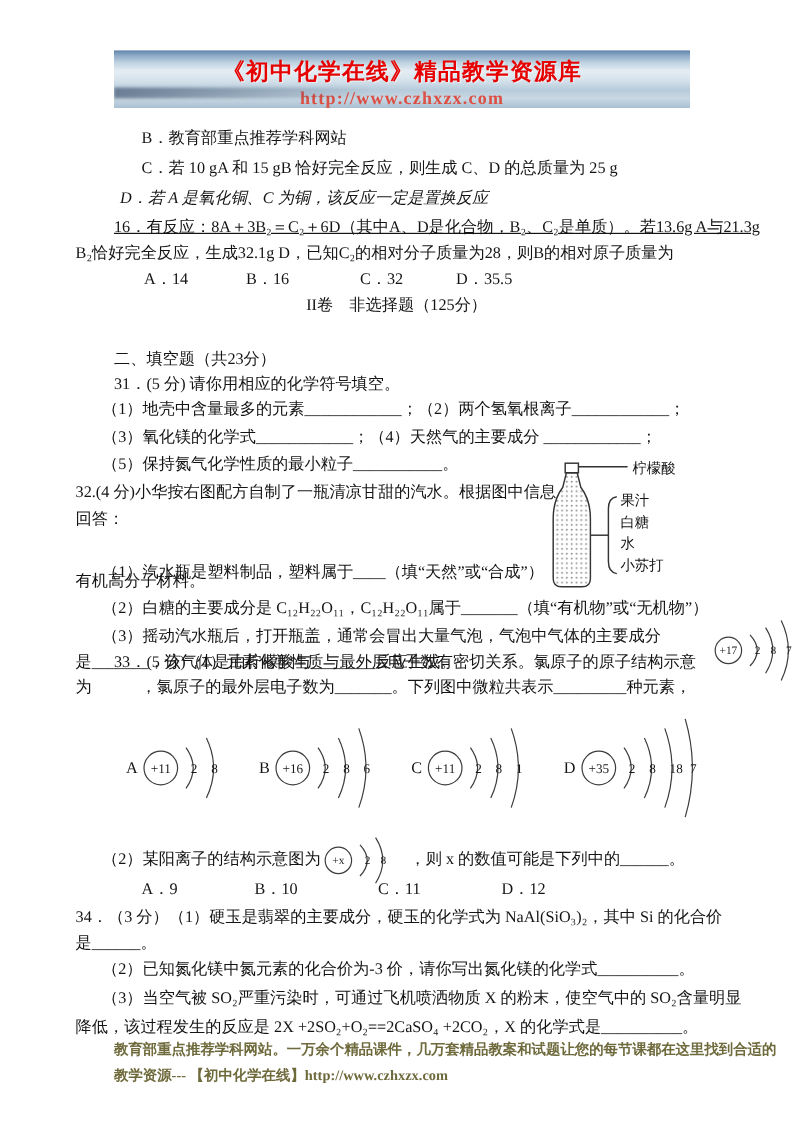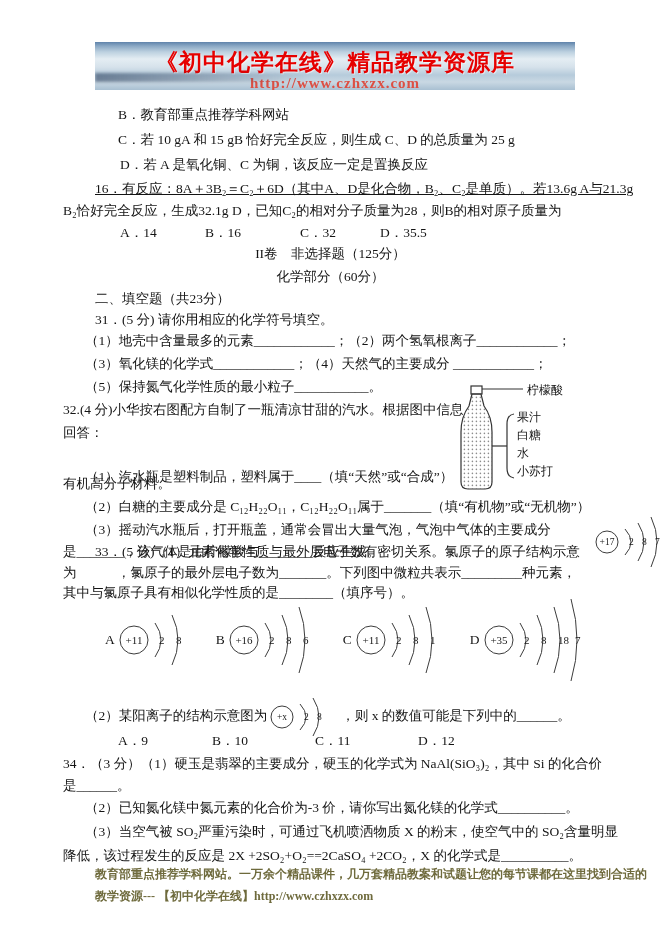--- a/index.html
+++ b/index.html
@@ -14,21 +14,21 @@
   .choices.q33 span:nth-child(1){width:94px;}
   .choices.q33 span:nth-child(2){width:103px;}
   .choices.q33 span:nth-child(3){width:103px;}
   
   .banner{position:absolute;left:95px;top:42px;width:480px;height:48px;overflow:hidden;
     background:linear-gradient(180deg,#5f83aa 0px,#8aa8c4 4px,#bdd1e0 10px,#e4edf3 17px,
                #d6e2eb 25px,#b6cbdb 33px,#c9d8e3 40px,#a9c0d2 48px);}
   .banner::after{content:"";position:absolute;left:0;width:45%;bottom:8px;height:9px;
     background:linear-gradient(90deg,rgba(38,58,88,.55),rgba(38,58,88,0));filter:blur(1.5px);}
   .banner-title{position:absolute;left:0;top:5px;width:100%;text-align:center;
-    font-size:23px;font-weight:bold;color:#e60000;letter-spacing:1px;
+    font-size:19px;font-weight:bold;color:#e60000;letter-spacing:1px;
     text-shadow:1px 1px 0 rgba(255,255,255,.5);}
   .banner-url{position:absolute;left:0;bottom:-1px;width:100%;text-align:center;
     font-size:15px;font-weight:bold;color:#dd4f43;line-height:16px;letter-spacing:1px;}
   
   .atomrow{position:absolute;left:105px;top:596px;width:480px;height:88px;
     display:flex;align-items:center;gap:14px;}
   .atomitem{display:flex;align-items:center;gap:3px;}
   .atom{display:inline-block;line-height:0;}
   .atom svg{overflow:visible;}
   .inline-atom{vertical-align:middle;margin:0 2px;}
@@ -51,30 +51,29 @@
 
 <div class="page">
 
   <div class="banner">
     <div class="banner-title">《初中化学在线》精品教学资源库</div>
     <div class="banner-url">http://www.czhxzx.com</div>
   </div>
 
   <p class="ln" style="left:118px;top:92px;">B．教育部重点推荐学科网站</p>
   <p class="ln" style="left:118px;top:117px;">C．若 10 gA 和 15 gB 恰好完全反应，则生成 C、D 的总质量为 25 g</p>
-  <p class="ln" style="left:120px;top:142px;">D．若 A 是氧化铜、C 为铜，该反应一定是置换反应</p>
+  <p class="ln" style="left:100px;top:142px;font-style:italic;">D．若 A 是氧化铜、C 为铜，该反应一定是置换反应</p>
 
   <p class="ln" style="left:95px;top:166px;text-decoration:underline;">16．有反应：8A＋3B₂＝C₂＋6D（其中A、D是化合物，B₂、C₂是单质）。若13.6g A与21.3g</p>
   <p class="ln" style="left:63px;top:188px;">B₂恰好完全反应，生成32.1g D，已知C₂的相对分子质量为28，则B的相对原子质量为</p>
   <p class="ln choices q16" style="left:120px;top:210px;">
     <span>A．14</span><span>B．16</span><span>C．32</span><span>D．35.5</span>
   </p>
 
   <p class="ln ctr" style="top:231px;">II卷　非选择题（125分）</p>
-  <p class="ln ctr" style="top:254px;">化学部分（60分）</p>
   <p class="ln" style="left:95px;top:276px;">二、填空题（共23分）</p>
 
   <p class="ln" style="left:95px;top:297px;">31．(5 分) 请你用相应的化学符号填空。</p>
   <p class="ln" style="left:85px;top:318px;">（1）地壳中含量最多的元素____________；（2）两个氢氧根离子____________；</p>
   <p class="ln" style="left:85px;top:341px;">（3）氧化镁的化学式____________；（4）天然气的主要成分 ____________；</p>
   <p class="ln" style="left:85px;top:364px;">（5）保持氮气化学性质的最小粒子___________。</p>
 
   <p class="ln" style="left:63px;top:387px;">32.(4 分)小华按右图配方自制了一瓶清凉甘甜的汽水。根据图中信息</p>
   <p class="ln" style="left:63px;top:410px;">回答：</p>
   <p class="ln" style="left:85px;top:436px;margin-top:32px;">（1）汽水瓶是塑料制品，塑料属于____（填“天然”或“合成”）</p>
@@ -112,21 +111,20 @@
         <circle cx="13" cy="28" r="11" fill="none" stroke="#3c3c3c" stroke-width="1"></circle>
         <text x="13" y="31.42" text-anchor="middle" font-size="9.5" fill="#1a1a1a">+17</text>
         <path d="M 31 15 Q 43 28 31 41" fill="none" stroke="#3c3c3c" stroke-width="1"></path>
         <text x="35" y="31.42" font-size="9.5" fill="#1a1a1a">2</text>
         <path d="M 44 9 Q 56 28 44 47" fill="none" stroke="#3c3c3c" stroke-width="1"></path>
         <text x="48" y="31.42" font-size="9.5" fill="#1a1a1a">8</text>
         <path d="M 57 3 Q 69 28 57 53" fill="none" stroke="#3c3c3c" stroke-width="1"></path>
         <text x="61" y="31.42" font-size="9.5" fill="#1a1a1a">7</text>
       </svg></span>
   <p class="ln" style="left:63px;top:550px;">为　　　，氯原子的最外层电子数为_______。下列图中微粒共表示_________种元素，</p>
-  <p class="ln" style="left:63px;top:570px;">其中与氯原子具有相似化学性质的是________（填序号）。</p>
 
   <div class="atomrow">
     <div class="atomitem">
       <span class="ln" style="position:static;">A</span>
       <span class="atom"><svg width="84" height="56" viewBox="0 0 84 56">
             <circle cx="16" cy="28" r="14" fill="none" stroke="#3c3c3c" stroke-width="1"></circle>
             <text x="16" y="31.96" text-anchor="middle" font-size="11" fill="#1a1a1a">+11</text>
             <path d="M 37 11 Q 49 28 37 45" fill="none" stroke="#3c3c3c" stroke-width="1"></path>
             <text x="41" y="31.96" font-size="11" fill="#1a1a1a">2</text>
             <path d="M 54 3 Q 66 28 54 53" fill="none" stroke="#3c3c3c" stroke-width="1"></path>

